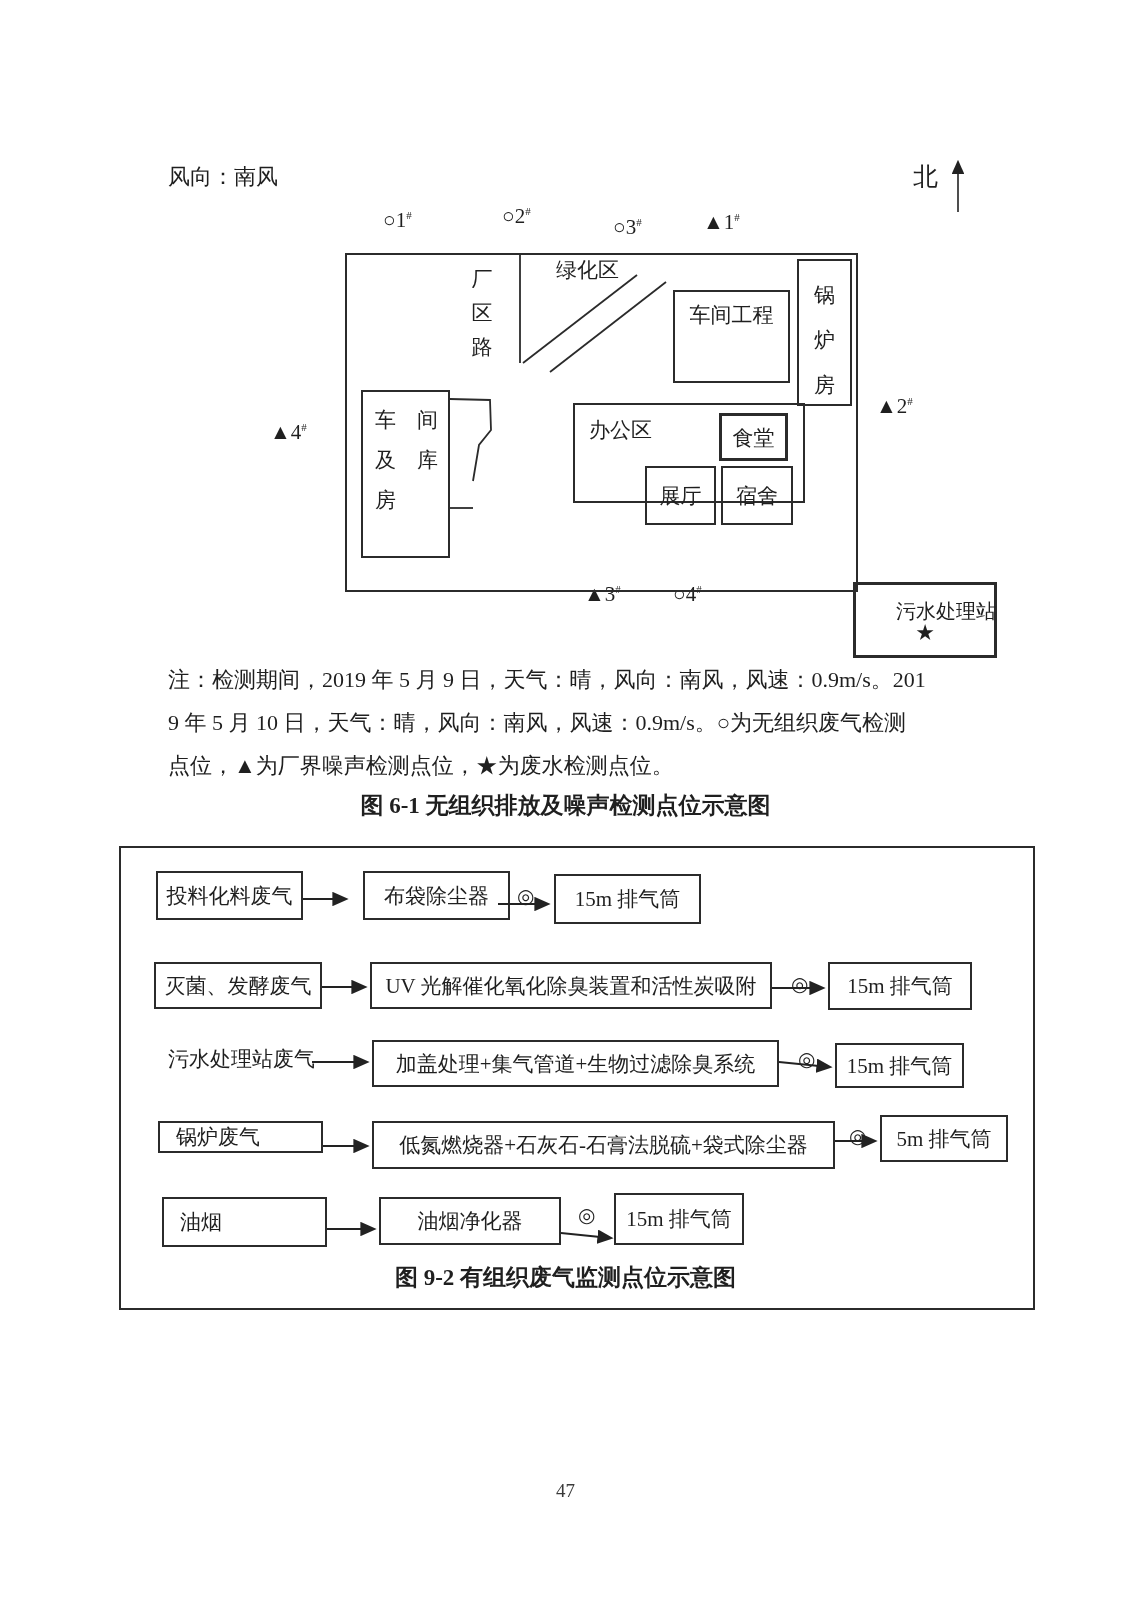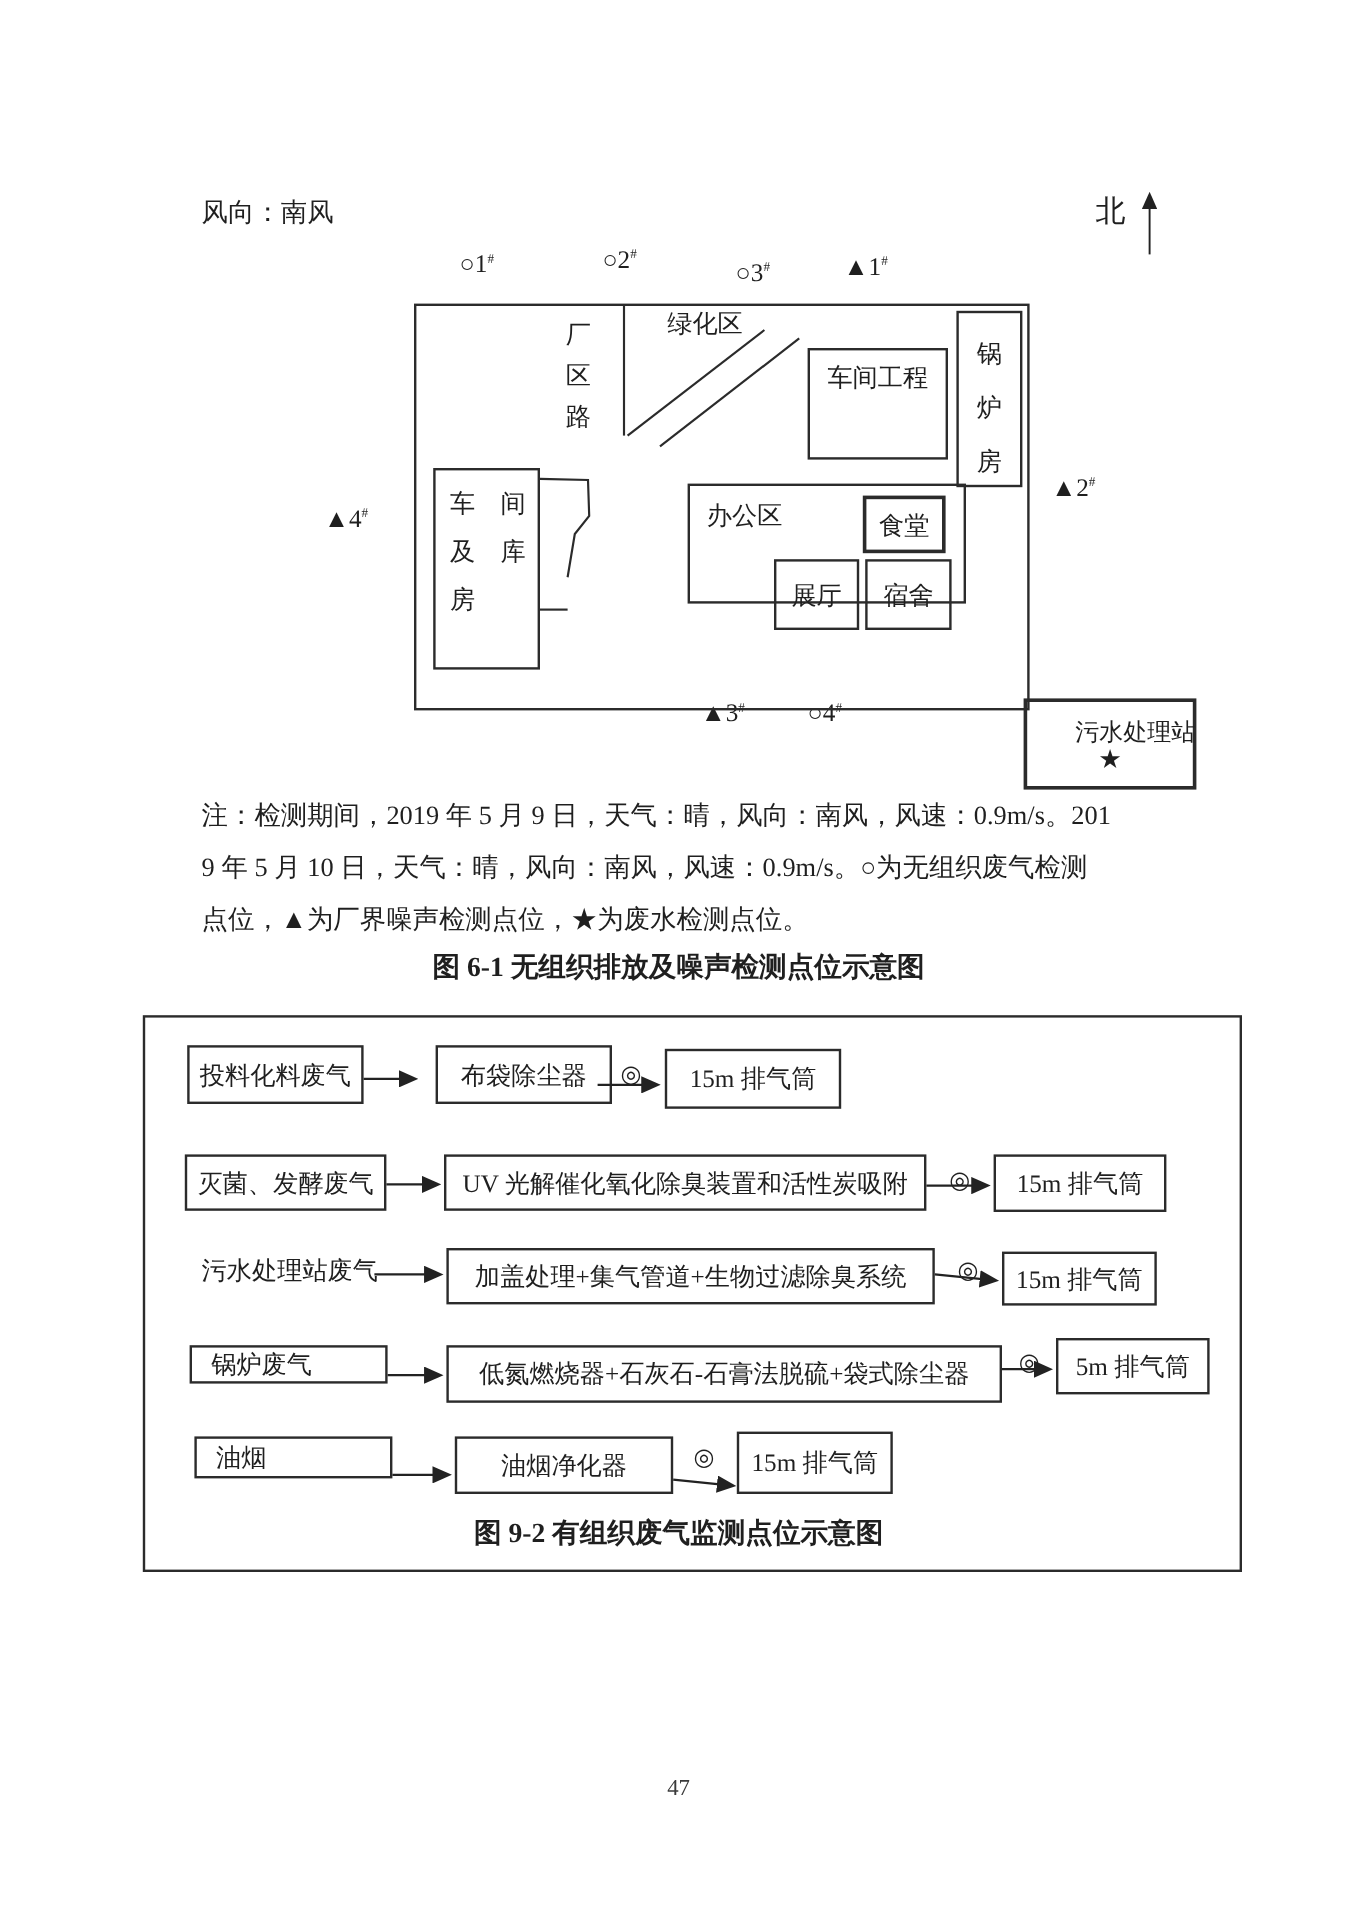--- a/index.html
+++ b/index.html
@@ -107,21 +107,21 @@
   <div class="abs lbl" style="left:168px;top:1046px;">污水处理站废气</div>
   <div class="box flowlbl" style="left:372px;top:1040px;width:407px;height:47px;">加盖处理+集气管道+生物过滤除臭系统</div>
   <div class="abs ring" style="left:798px;top:1049px;">◎</div>
   <div class="box flowlbl" style="left:835px;top:1043px;width:129px;height:45px;">15m 排气筒</div>
 
   <div class="box flowlbl leftpad" style="left:158px;top:1121px;width:165px;height:32px;">锅炉废气</div>
   <div class="box flowlbl" style="left:372px;top:1121px;width:463px;height:48px;">低氮燃烧器+石灰石-石膏法脱硫+袋式除尘器</div>
   <div class="abs ring" style="left:849px;top:1126px;">◎</div>
   <div class="box flowlbl" style="left:880px;top:1115px;width:128px;height:47px;">5m 排气筒</div>
 
-  <div class="box flowlbl leftpad" style="left:162px;top:1197px;width:165px;height:35px;">油烟</div>
+  <div class="box flowlbl leftpad" style="left:162px;top:1197px;width:165px;height:50px;">油烟</div>
   <div class="box flowlbl" style="left:379px;top:1197px;width:182px;height:48px;">油烟净化器</div>
   <div class="abs ring" style="left:578px;top:1205px;">◎</div>
   <div class="box flowlbl" style="left:614px;top:1193px;width:130px;height:52px;">15m 排气筒</div>
 
   <div class="abs caption" style="left:0;top:1262px;">图 9-2 有组织废气监测点位示意图</div>
 
   <div class="abs pageno" style="left:0;top:1480px;">47</div>
 
   <svg class="overlay" width="1131" height="1600" viewBox="0 0 1131 1600">
     <defs>

